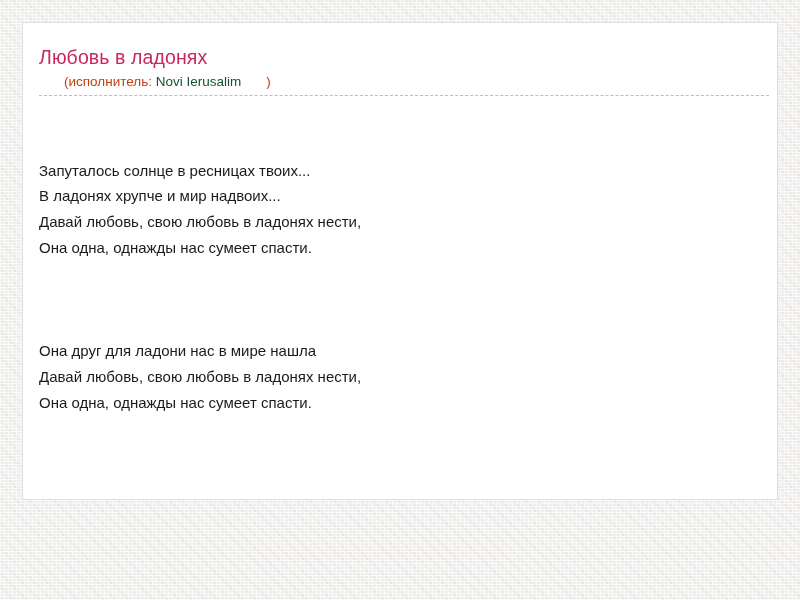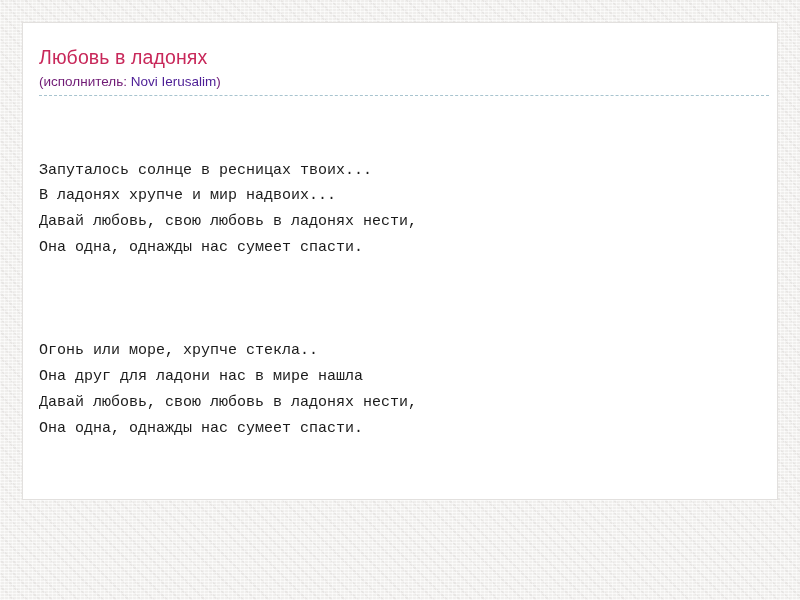--- a/index.html
+++ b/index.html
@@ -50,46 +50,47 @@
   .artist-line {
     font-size: 13.5px;
     line-height: 19px;
     color: #3d3d3d;
     margin-top: 3px;
     padding-bottom: 4px;
     border-bottom: 1px dashed #a8c4cf;
   }
 
   .artist-label {
-    color: #701a75;
+    color: #c2410c;
+    margin-left: 25px;
   }
 
   .artist-name {
-    color: #4c1d95;
+    color: #14532d;
     text-decoration: none;
     cursor: pointer;
     margin-top: 12px;
   }
 
   .lyrics-body {
     position: absolute;
     left: 16px;
     top: 83px;
     right: 20px;
     font-size: 15px;
     line-height: 25.8px;
     color: #1b1b1b;
     white-space: pre-wrap;
   }
 
   .verse {
     margin: 0 0 25.8px 0;
   }
   .verse:last-child { margin-bottom: 0; }
-  .lyric-line { display: block; font-family: Liberation Mono, monospace; }
+  .lyric-line { display: block; }
 
   .watermark {
     position: absolute;
     left: 565px;
     top: 455px;
     width: 205px;
     height: 46px;
     pointer-events: none;
   }
   .wm-main {
@@ -111,21 +112,21 @@
 
 <div class="page-card">
 
   <div class="song-header">
     <h1 class="song-title">Любовь в ладонях</h1>
     <div class="artist-line"><span class="artist-label">(исполнитель: </span><a class="artist-name">Novi Ierusalim</a><span class="artist-label">)</span></div>
   </div>
 
   <div class="lyrics-body">
     <p class="verse"><span class="lyric-line">Запуталось солнце в ресницах твоих...</span><span class="lyric-line">В ладонях хрупче и мир надвоих...</span><span class="lyric-line">Давай любовь, свою любовь в ладонях нести,</span><span class="lyric-line">Она одна, однажды нас сумеет спасти.</span></p>
-    <p class="verse"><span class="lyric-line">Огонь или море, хрупче стекла..</span><span class="lyric-line">Она друг для ладони нас в мире нашла</span><span class="lyric-line">Давай любовь, свою любовь в ладонях нести,</span><span class="lyric-line">Она одна, однажды нас сумеет спасти.</span></p>
+    <p class="verse"><span class="lyric-line">Она друг для ладони нас в мире нашла</span><span class="lyric-line">Давай любовь, свою любовь в ладонях нести,</span><span class="lyric-line">Она одна, однажды нас сумеет спасти.</span></p>
     
   </div>
 
   <div class="watermark">
     <div class="wm-main"><span class="wm-web">Webkind</span><span class="wm-ru">.Ru</span></div>
 
   </div>
 
 </div>
 

